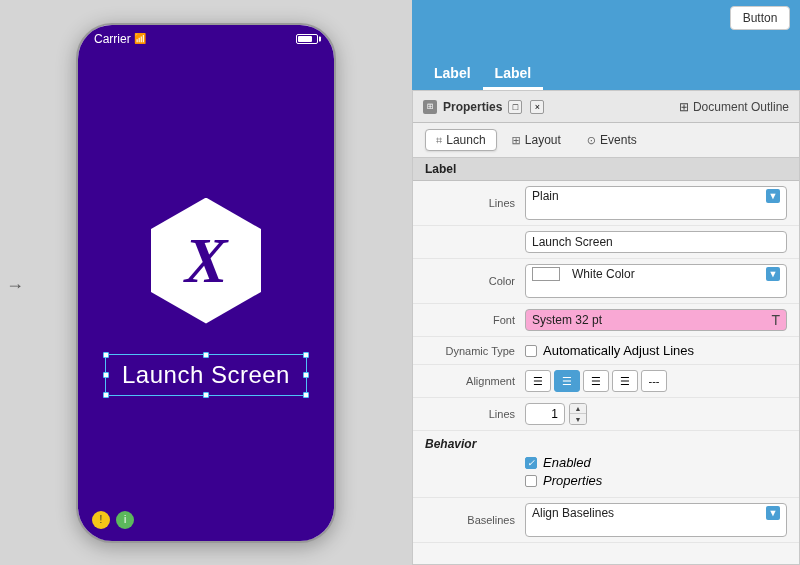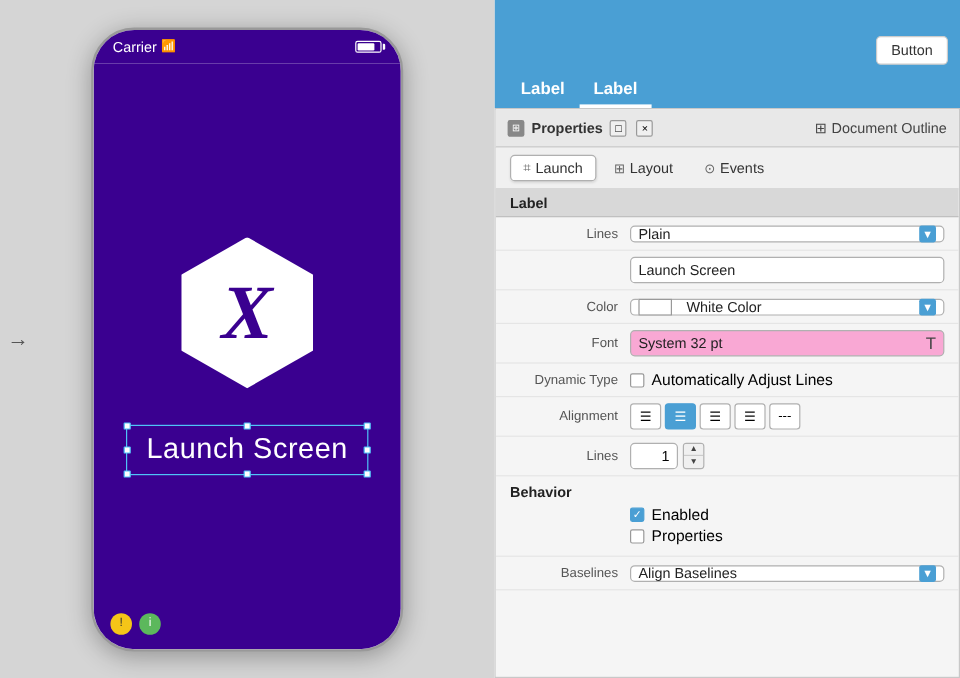--- a/index.html
+++ b/index.html
@@ -226,21 +226,20 @@
       width: 60px;
       height: 24px;
       background: white;
       border: 1px solid #ccc;
       border-radius: 4px;
       display: flex;
       align-items: center;
       justify-content: center;
       font-size: 12px;
       color: #333;
-      margin-top: 24px;
     }
 
     .label-tabs {
       display: flex;
       align-items: flex-end;
       padding: 0 10px;
       flex: 1;
     }
 
     .label-tab {
@@ -396,26 +395,26 @@
     }
 
     .prop-value {
       flex: 1;
       display: flex;
       align-items: center;
     }
 
     .dropdown-field {
       display: flex;
-      align-items: center;
+      align-items: flex-start;
       background: white;
       border: 1px solid #b0b0b0;
       border-radius: 4px;
       padding: 2px 6px;
-      height: 14px;
+      height: 34px;
       font-size: 12px;
       color: #222;
       flex: 1;
       justify-content: space-between;
       cursor: pointer;
     }
 
     .dropdown-arrow {
       width: 14px;
       height: 14px;
@@ -565,20 +564,21 @@
       font-size: 7px;
       color: #444;
       cursor: pointer;
       border-bottom: 1px solid #ccc;
     }
     .stepper-down { border-bottom: none; }
 
     .behavior-section {
       padding: 6px 12px;
       border-bottom: 1px solid #e5e5e5;
+      font-style: italic;
     }
 
     .behavior-label {
       font-size: 12px;
       font-weight: 700;
       color: #222;
       margin-bottom: 4px;
     }
 
     .behavior-item {

